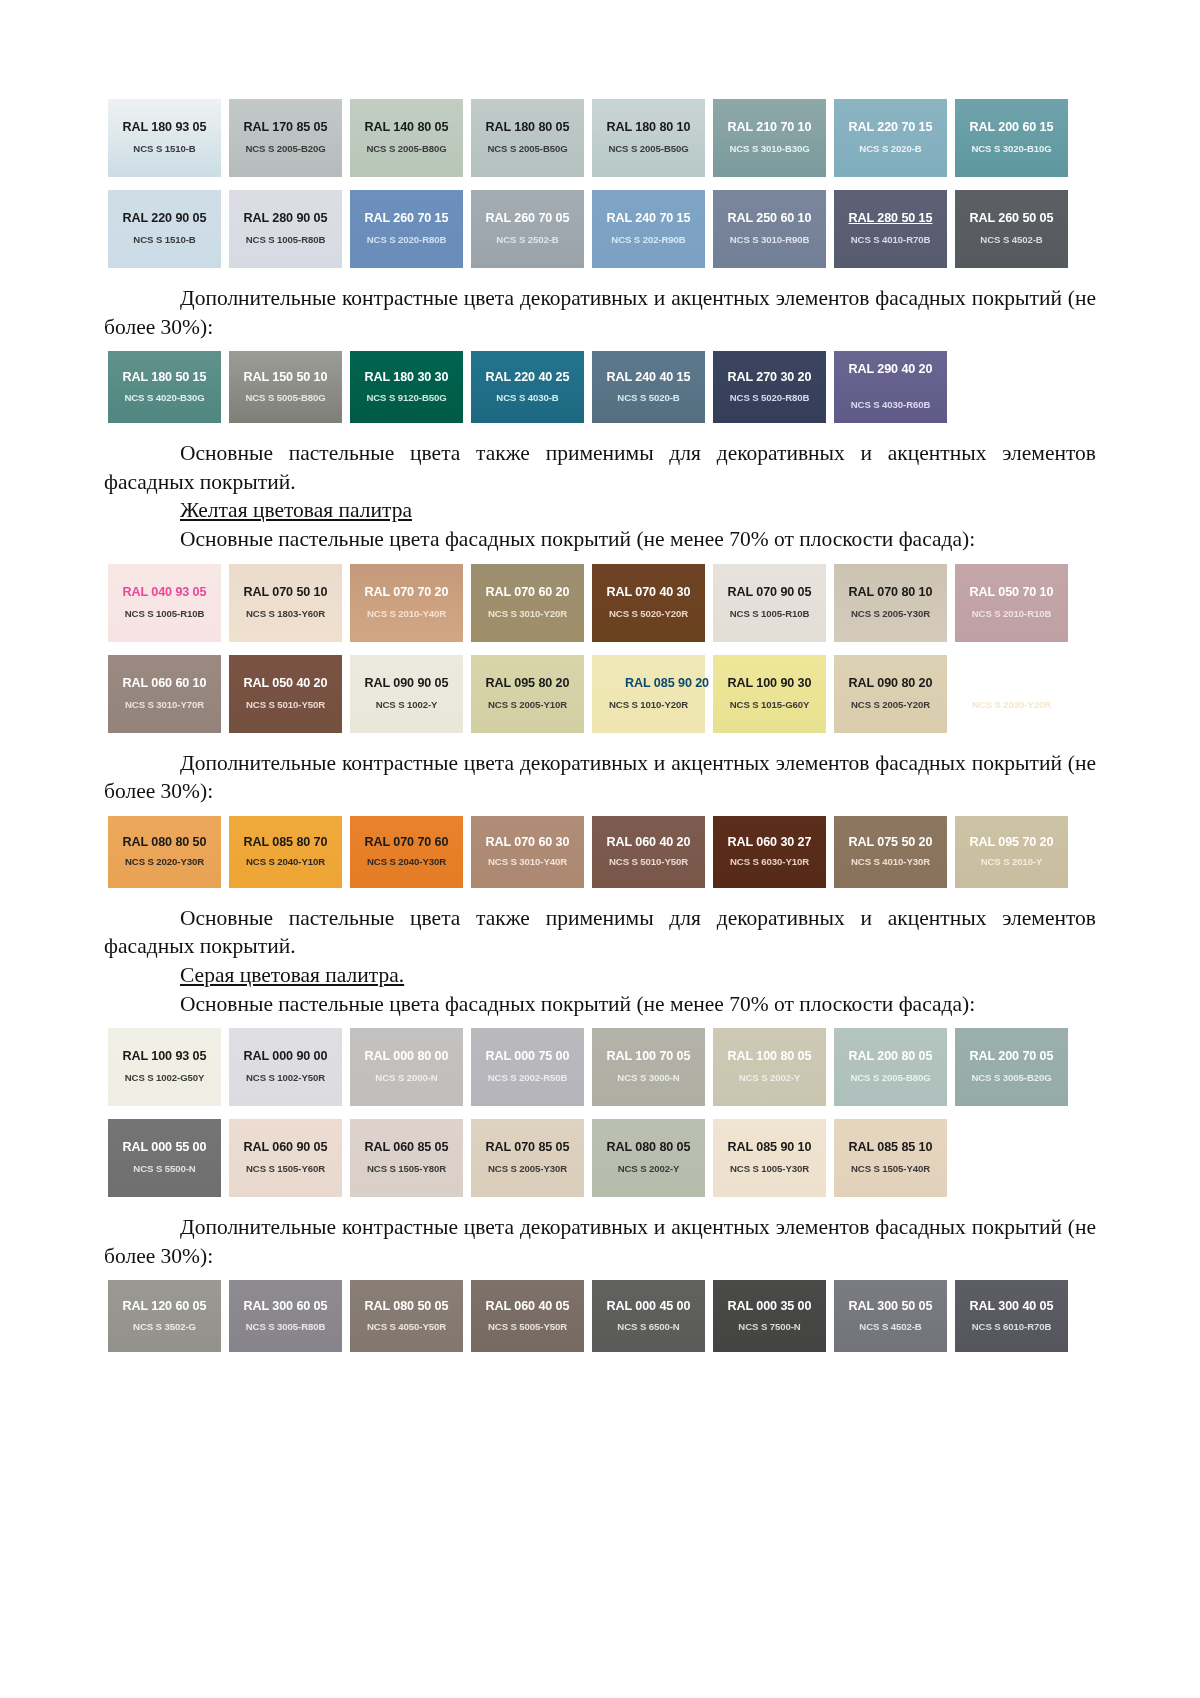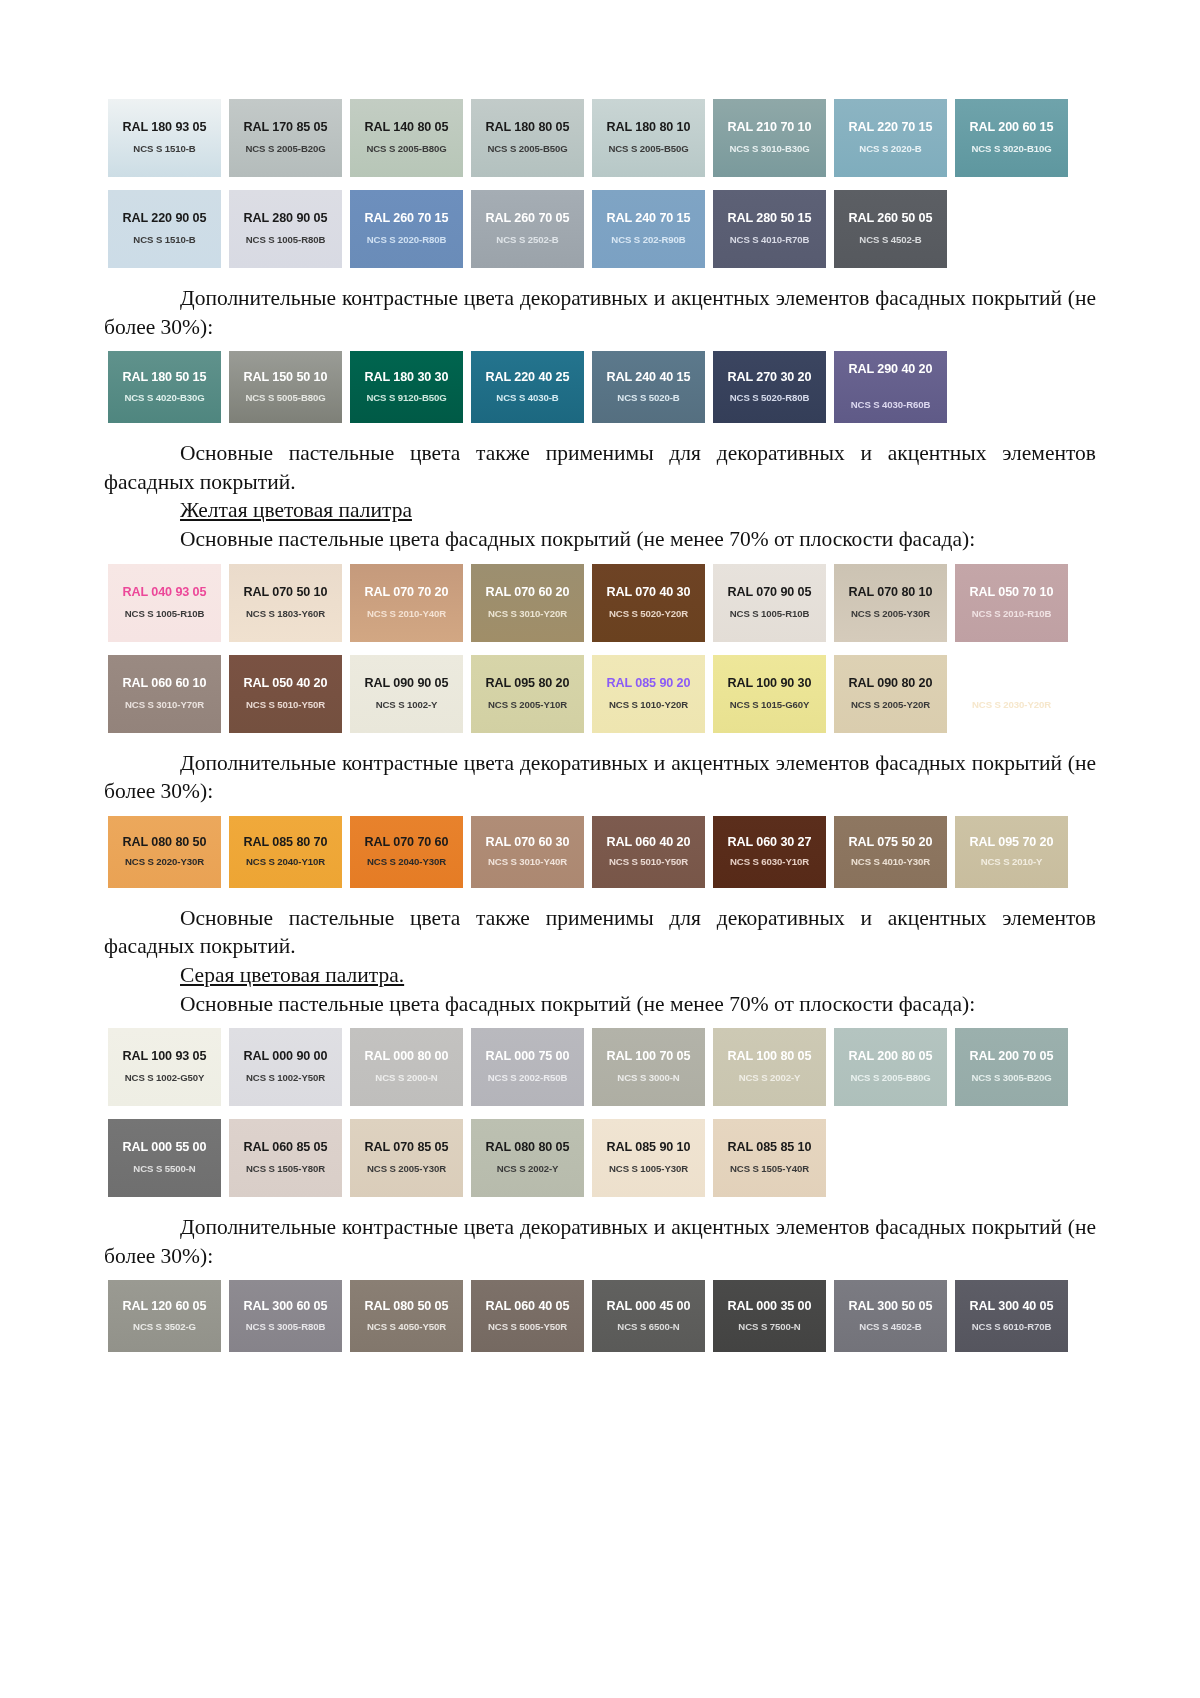--- a/index.html
+++ b/index.html
@@ -194,23 +194,30 @@
         </div>
       </div>
       <div class="sw">
         <div class="sw-inner" style="background: linear-gradient(rgb(127, 164, 196) 0%, rgb(123, 161, 195) 100%);"></div>
         <div class="sw-text">
           <span class="ral" style="color: rgb(255, 255, 255);">RAL 240 70 15</span>
           <span class="ncs" style="color: rgb(216, 231, 244);">NCS S 202-R90B</span>
         </div>
       </div>
       <div class="sw">
+        <div class="sw-inner" style="background: linear-gradient(rgb(122, 134, 156) 0%, rgb(115, 127, 150) 100%);"></div>
+        <div class="sw-text">
+          <span class="ral" style="color: rgb(255, 255, 255);">RAL 250 60 10</span>
+          <span class="ncs" style="color: rgb(221, 226, 236);">NCS S 3010-R90B</span>
+        </div>
+      </div>
+      <div class="sw">
         <div class="sw-inner" style="background: linear-gradient(rgb(93, 97, 118) 0%, rgb(87, 91, 112) 100%);"></div>
         <div class="sw-text">
-          <span class="ral" style="color: rgb(255, 255, 255);">RAL 280 50 15</span>
+          <span class="ral" style="color: rgb(255, 255, 255); text-decoration: underline;">RAL 280 50 15</span>
           <span class="ncs" style="color: rgb(216, 218, 229);">NCS S 4010-R70B</span>
         </div>
       </div>
       <div class="sw">
         <div class="sw-inner" style="background: linear-gradient(rgb(92, 95, 100) 0%, rgb(86, 89, 94) 100%);"></div>
         <div class="sw-text">
           <span class="ral" style="color: rgb(255, 255, 255);">RAL 260 50 05</span>
           <span class="ncs" style="color: rgb(217, 219, 221);">NCS S 4502-B</span>
         </div>
       </div>
@@ -369,21 +376,21 @@
       <div class="sw">
         <div class="sw-inner" style="background: linear-gradient(rgb(215, 213, 169) 0%, rgb(210, 208, 163) 100%);"></div>
         <div class="sw-text">
           <span class="ral" style="color: rgb(26, 26, 26);">RAL 095 80 20</span>
           <span class="ncs" style="color: rgb(58, 58, 58);">NCS S 2005-Y10R</span>
         </div>
       </div>
       <div class="sw">
         <div class="sw-inner" style="background: linear-gradient(rgb(240, 232, 183) 0%, rgb(238, 229, 176) 100%);"></div>
         <div class="sw-text">
-          <span class="ral" style="color: #8b5cf6;">RAL 085 90 20</span>
+          <span class="ral" style="color: #0c4a6e; text-align: right;">RAL 085 90 20</span>
           <span class="ncs" style="color: rgb(58, 58, 58);">NCS S 1010-Y20R</span>
         </div>
       </div>
       <div class="sw">
         <div class="sw-inner" style="background: linear-gradient(rgb(238, 231, 154) 0%, rgb(232, 225, 144) 100%);"></div>
         <div class="sw-text">
           <span class="ral" style="color: rgb(26, 26, 26);">RAL 100 90 30</span>
           <span class="ncs" style="color: rgb(58, 58, 58);">NCS S 1015-G60Y</span>
         </div>
       </div>
@@ -540,20 +547,27 @@
 
   <div class="swatch-row">
       <div class="sw">
         <div class="sw-inner" style="background: linear-gradient(rgb(117, 117, 117) 0%, rgb(111, 111, 111) 100%);"></div>
         <div class="sw-text">
           <span class="ral" style="color: rgb(255, 255, 255);">RAL 000 55 00</span>
           <span class="ncs" style="color: rgb(224, 224, 224);">NCS S 5500-N</span>
         </div>
       </div>
       <div class="sw">
+        <div class="sw-inner" style="background: linear-gradient(rgb(236, 220, 210) 0%, rgb(233, 216, 205) 100%);"></div>
+        <div class="sw-text">
+          <span class="ral" style="color: rgb(26, 26, 26);">RAL 060 90 05</span>
+          <span class="ncs" style="color: rgb(58, 58, 58);">NCS S 1505-Y60R</span>
+        </div>
+      </div>
+      <div class="sw">
         <div class="sw-inner" style="background: linear-gradient(rgb(221, 210, 204) 0%, rgb(217, 206, 200) 100%);"></div>
         <div class="sw-text">
           <span class="ral" style="color: rgb(26, 26, 26);">RAL 060 85 05</span>
           <span class="ncs" style="color: rgb(58, 58, 58);">NCS S 1505-Y80R</span>
         </div>
       </div>
       <div class="sw">
         <div class="sw-inner" style="background: linear-gradient(rgb(222, 210, 192) 0%, rgb(218, 205, 186) 100%);"></div>
         <div class="sw-text">
           <span class="ral" style="color: rgb(26, 26, 26);">RAL 070 85 05</span>

